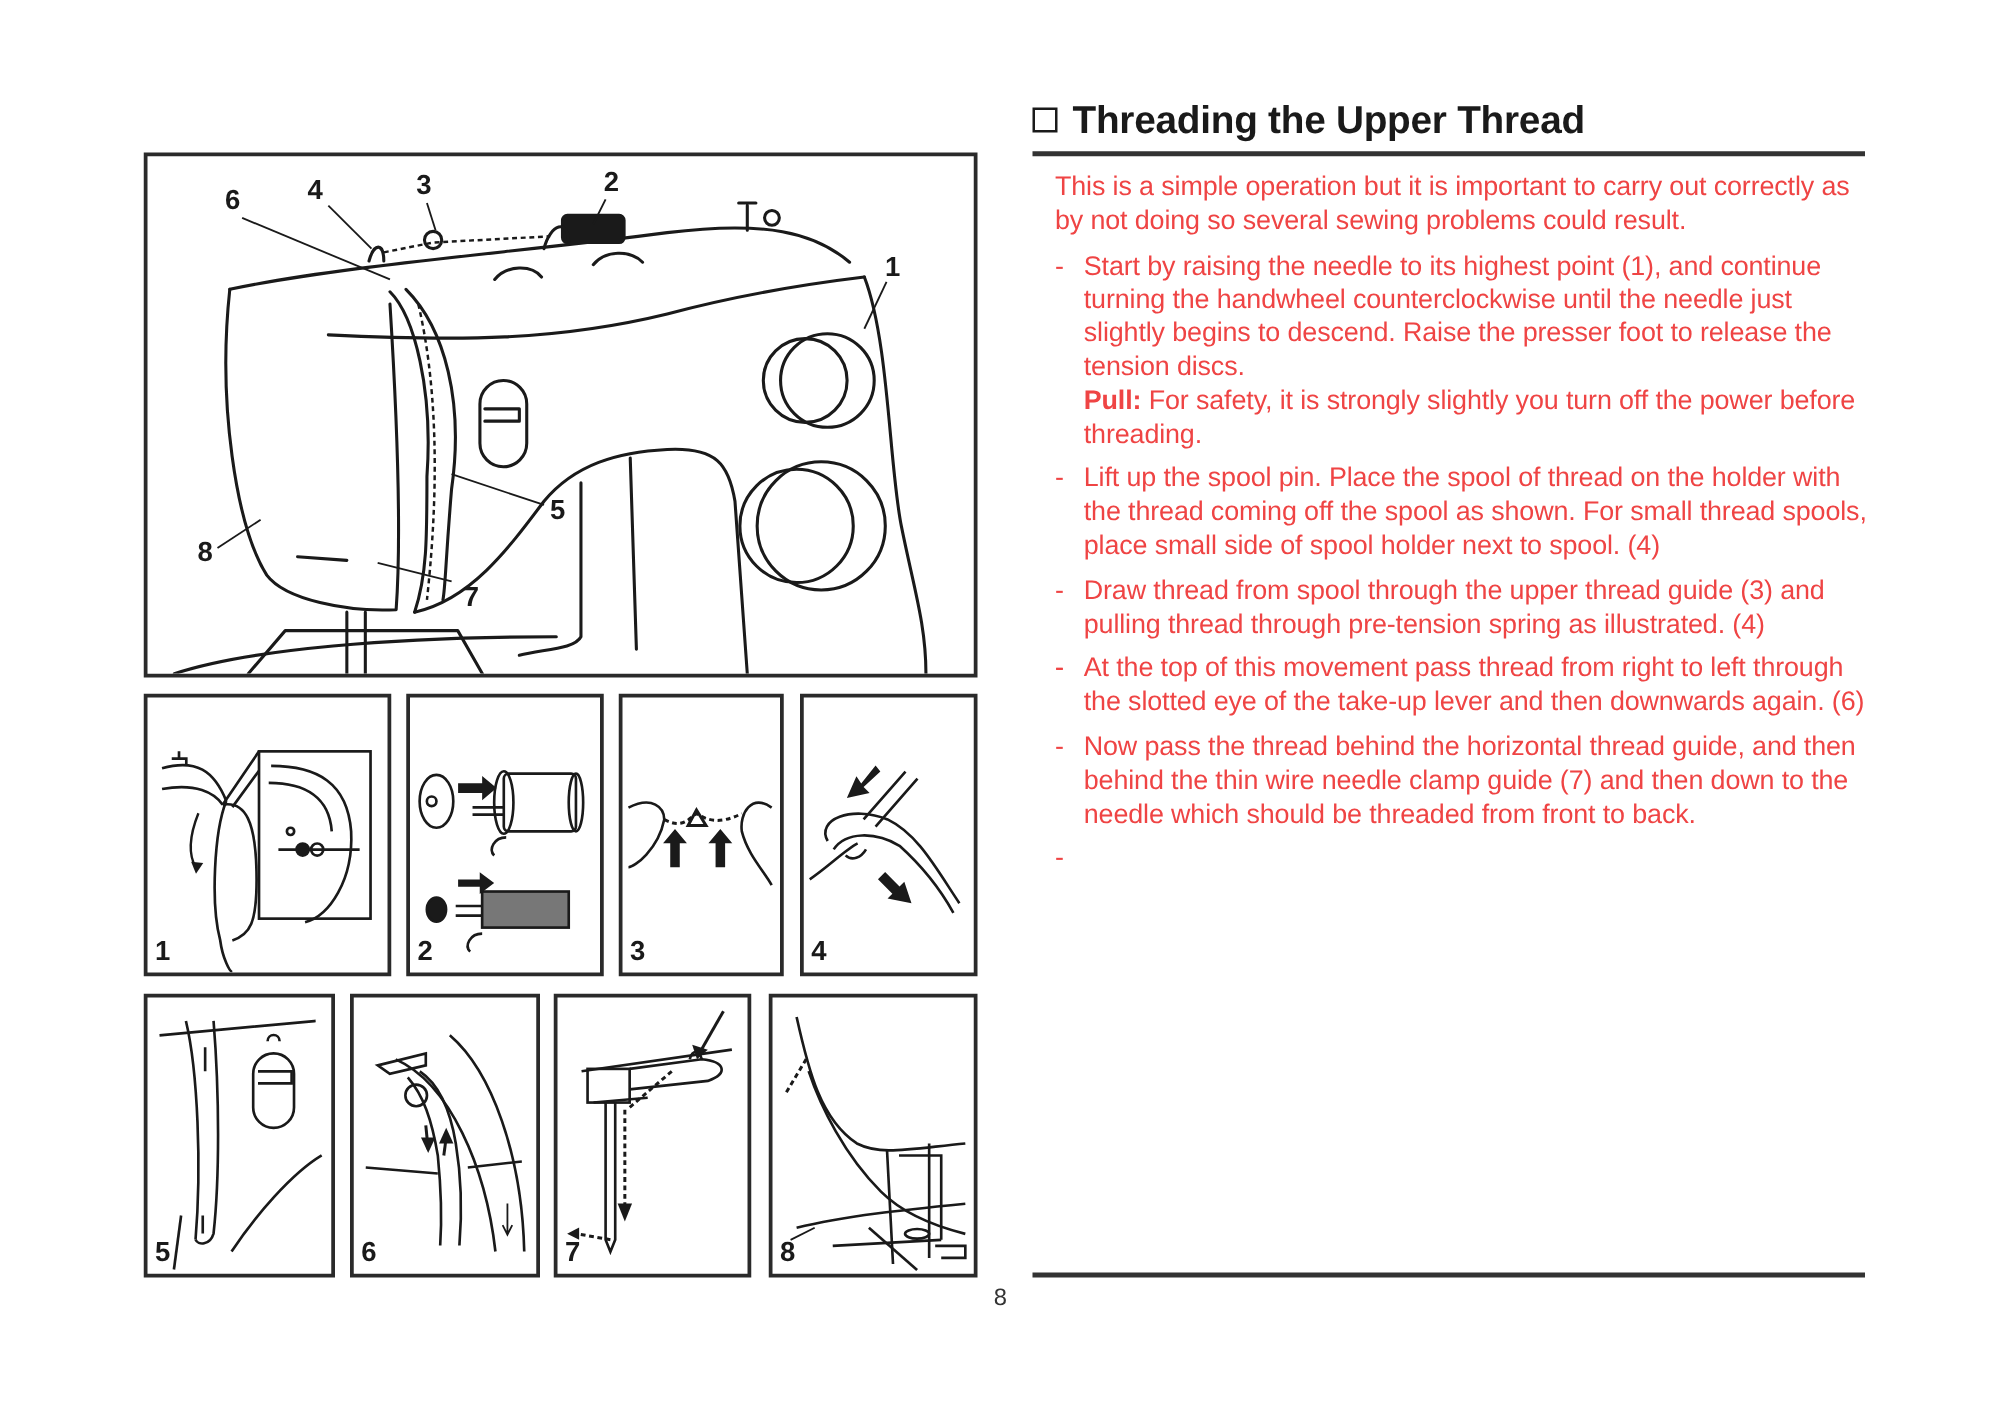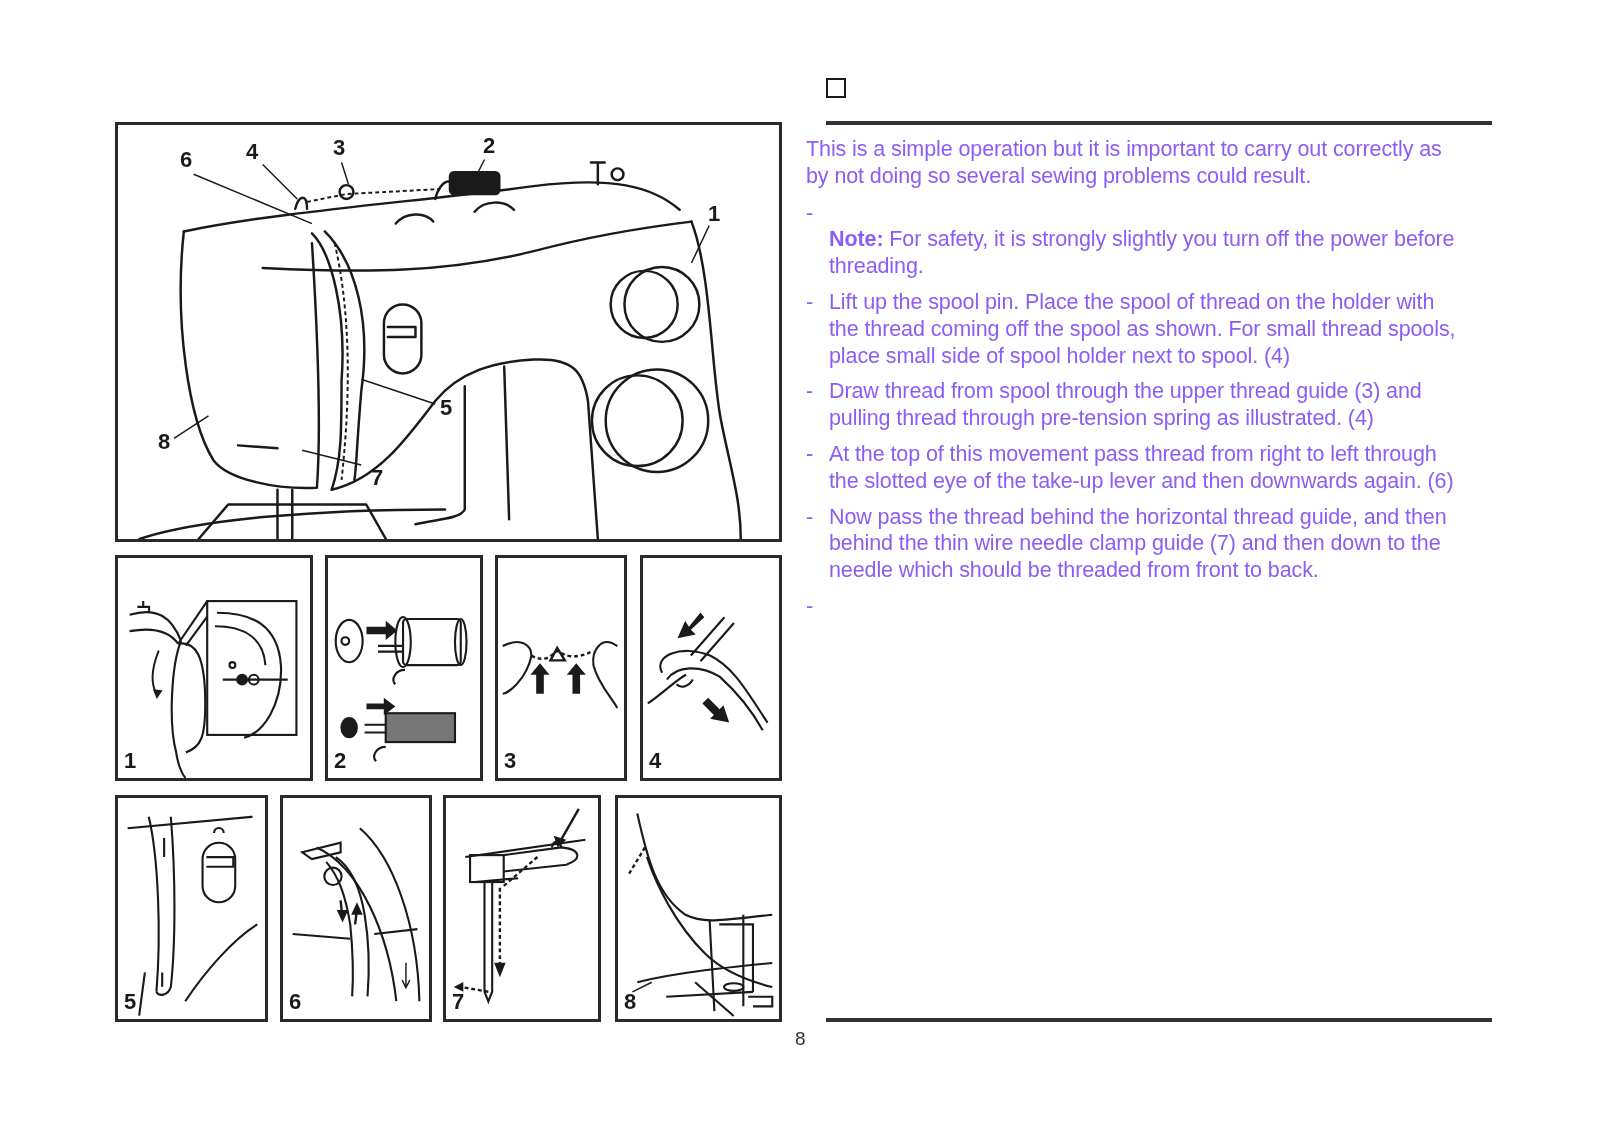--- a/index.html
+++ b/index.html
@@ -5,21 +5,21 @@
   html, body { margin: 0; padding: 0; background: #ffffff; }
   body { width: 1600px; height: 1127px; position: relative; overflow: hidden; font-family: "Liberation Sans", sans-serif; color: #1a1a1a; }
   .panel { position: absolute; border: 3px solid #2a2a2a; box-sizing: border-box; background: #fff; overflow: hidden; }
   .panel svg { position: absolute; left: 0; top: 0; width: 100%; height: 100%; }
   .panel-num { position: absolute; left: 6px; bottom: 4px; font-weight: bold; font-size: 22px; color: #1a1a1a; }
   .callout { position: absolute; font-weight: bold; font-size: 22px; color: #1a1a1a; }
   .title-wrap { position: absolute; left: 826px; top: 78px; width: 666px; }
   .title { display: flex; align-items: center; gap: 12px; font-weight: bold; font-size: 31px; color: #1a1a1a; letter-spacing: -0.2px; }
   .checkbox { width: 20px; height: 20px; border: 2.5px solid #1a1a1a; box-sizing: border-box; display: inline-block; }
   .title-rule { position: absolute; left: 826px; top: 121px; width: 666px; height: 4px; background: #333; }
-  .body-text { position: absolute; left: 806px; top: 136px; width: 660px; font-size: 21.5px; line-height: 26.8px; color: #8b5cf6; letter-spacing: -0.1px; }
+  .body-text { position: absolute; left: 844px; top: 136px; width: 660px; font-size: 21.5px; line-height: 26.8px; color: #ef4444; letter-spacing: -0.1px; }
   .intro { margin: 0 0 10px 0; }
   .steps { list-style: none; margin: 0; padding: 0; }
   .steps li { position: relative; padding-left: 23px; margin-bottom: 9px; }
   .steps li .dash { position: absolute; left: 0; top: 0; }
   .note-label { font-weight: bold; }
   .bottom-rule { position: absolute; left: 826px; top: 1018px; width: 666px; height: 4px; background: #333; }
   .page-num { position: absolute; left: 795px; top: 1028px; font-size: 19px; color: #333; }
 </style>
 </head>
 <body>
@@ -238,31 +238,32 @@
     </g>
     <path d="M28,50 L10,80" stroke="#1a1a1a" stroke-width="2.5" stroke-dasharray="4,3" fill="none"></path>
     <path d="M35,190 L15,200" stroke="#1a1a1a" stroke-width="1.5" fill="none"></path>
   </svg>
   <span class="panel-num">8</span>
 </div>
 
 <div class="title-wrap">
   <div class="title">
     <span class="checkbox"></span>
+    <span>Threading the Upper Thread</span>
   </div>
 </div>
 <div class="title-rule"></div>
 
 <div class="body-text">
   <p class="intro">This is a simple operation but it is important to carry out correctly as by not doing so several sewing problems could result.</p>
   <ul class="steps">
     <li>
       <span class="dash">-</span>
-      <br>
-      <span class="note-label">Note:</span><span> For safety, it is strongly slightly you turn off the power before threading.</span>
+      <span>Start by raising the needle to its highest point (1), and continue turning the handwheel counterclockwise until the needle just slightly begins to descend. Raise the presser foot to release the tension discs.</span><br>
+      <span class="note-label">Pull:</span><span> For safety, it is strongly slightly you turn off the power before threading.</span>
     </li>
     <li>
       <span class="dash">-</span>
       <span>Lift up the spool pin. Place the spool of thread on the holder with the thread coming off the spool as shown. For small thread spools, place small side of spool holder next to spool. (4)</span>
     </li>
     <li>
       <span class="dash">-</span>
       <span>Draw thread from spool through the upper thread guide (3) and pulling thread through pre-tension spring as illustrated. (4)</span>
     </li>
     <li>

